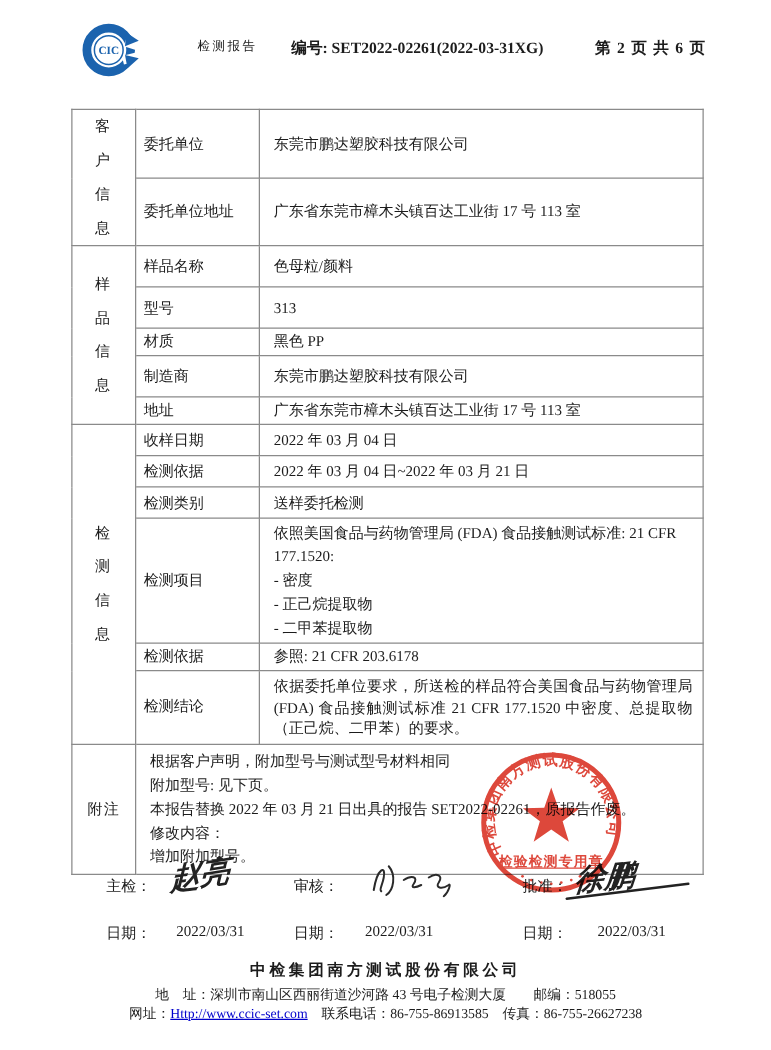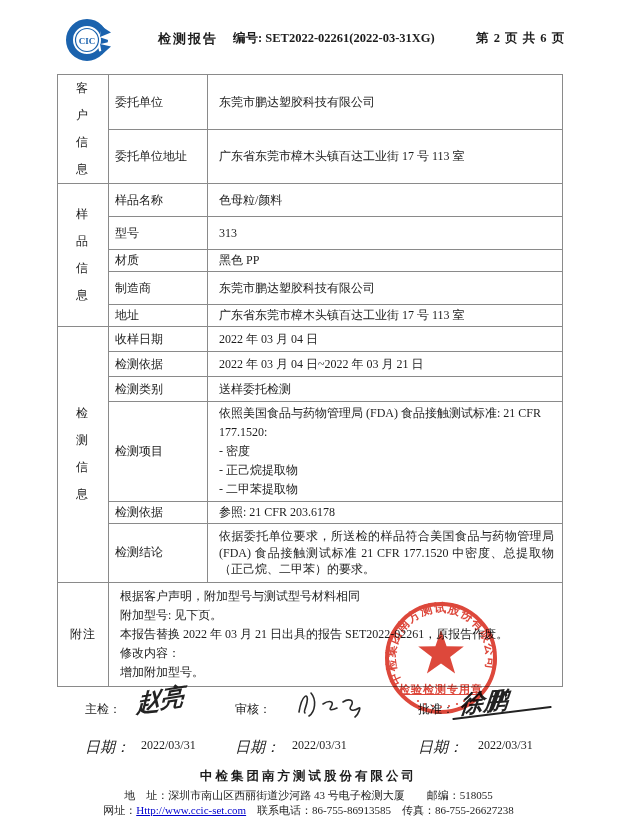--- a/index.html
+++ b/index.html
@@ -3,38 +3,38 @@
 <meta charset="utf-8">
 <style>
   * { margin:0; padding:0; box-sizing:border-box; }
   html,body { background:#ffffff; }
   body {
     width:617px; height:840px; position:relative; overflow:hidden;
     font-family:"Liberation Serif","DejaVu Serif",serif; color:#1c1c1c;
   }
   
   .hdr-logo { position:absolute; left:62px; top:16px; width:52px; height:50px; }
-  .hdr-title { position:absolute; left:158px; top:30px; font-size:13px; font-weight:bold; letter-spacing:2px; }
+  .hdr-title { position:absolute; left:158px; top:30px; font-size:10px; font-weight:normal; letter-spacing:2px; }
   .hdr-no { position:absolute; left:233px; top:30px; font-size:12.5px; font-weight:bold; }
   .hdr-page { position:absolute; left:476px; top:30px; font-size:12.5px; font-weight:bold; letter-spacing:1px; }
   
-  table.report { position:absolute; left:57px; top:74px; width:505px; border-collapse:collapse; table-layout:fixed; }
+  table.report { position:absolute; left:57px; top:87px; width:505px; border-collapse:collapse; table-layout:fixed; }
   table.report td { border:1px solid #8a8a8a; font-size:12px; vertical-align:middle; }
   td.sec { text-align:center; padding:0; }
   .sec-inner { display:inline-block; width:2em; line-height:27px; letter-spacing:2px; text-align:center; }
   .sec-one { display:inline-block; white-space:nowrap; letter-spacing:1px;text-align:center; }
   td.lbl { padding:2px 4px 2px 6px; }
   td.val { padding:2px 8px 2px 11px; }
   td.val .ml div { line-height:19px; }
   td.val.just { text-align:justify; line-height:16.5px; padding-top:4px; padding-bottom:4px; }
   td.notes-cell { padding:4px 10px 4px 11px;margin-left:48px; }
   td.notes-cell div { line-height:19px; }
   
   .sig-label { position:absolute; font-size:12px; }
-  .sig-date-label { position:absolute; font-size:15px;font-style:italic; }
+  .sig-date-label { position:absolute; font-size:12px; }
   .sig-date { position:absolute; font-size:12px; }
   .sig-name { position:absolute; font-size:24px; font-style:italic; font-weight:bold; color:#222; white-space:nowrap; }
   .sig-name.n1 { left:136px; top:684px; transform:rotate(-9deg) skewX(-10deg); }
   .sig-name.n3 { left:460px; top:686px; transform:rotate(-6deg) skewX(-12deg); }
   .sig-flourish { position:absolute; left:452px; top:712px; width:100px; height:2px; background:#222; transform:rotate(-7deg); border-radius:2px; }
   .sig-scribble { position:absolute; left:293px; top:686px; }
   
   .stamp { position:absolute; left:384px; top:601px; width:114px; height:114px; opacity:.88; mix-blend-mode:multiply; }
   .stamp-banner { position:absolute; left:0; top:81px; width:114px; text-align:center; font-size:11px; font-weight:bold; letter-spacing:1px; font-family:"Liberation Sans","DejaVu Sans",sans-serif;text-decoration:underline; }
   

